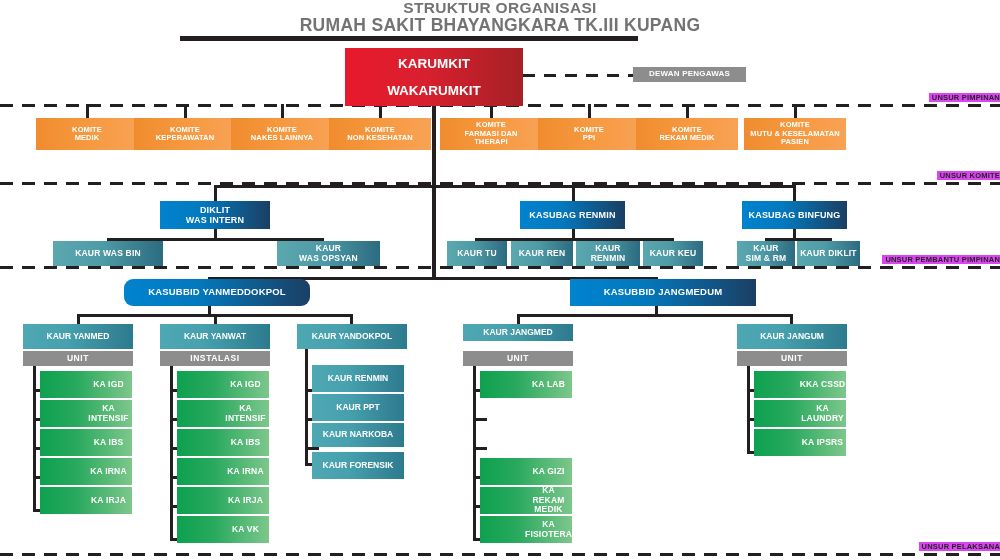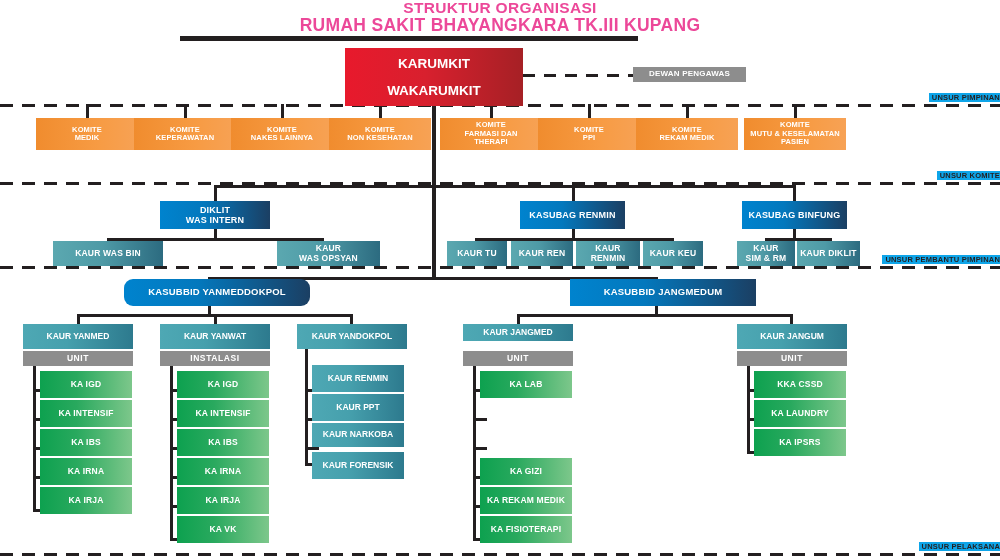--- a/index.html
+++ b/index.html
@@ -15,21 +15,21 @@
     background: #ffffff;
   }
 
   
   .title-block {
     position: absolute; left: 0; top: 0; width: 1000px;
     text-align: center;
   }
   .title-line {
     font-weight: bold;
-    color: #ec4899;
+    color: #737373;
     letter-spacing: 0.3px;
     white-space: nowrap;
     line-height: 1.05;
   }
   .title-1 { font-size: 15.5px; }
   .title-2 { font-size: 17.5px; }
   .title-rule {
     position: absolute; left: 180px; top: 36px;
     width: 458px; height: 5px; background: #231f20;
   }
@@ -81,20 +81,21 @@
   }
   .n-unit {
     background: #8d8d8d;
     font-size: 8.5px;
     letter-spacing: 0.6px;
   }
   .n-green {
     background: linear-gradient(90deg, #0da14f 0%, #29a95e 40%, #7dc78b 100%);
     font-size: 8.5px;
     letter-spacing: 0.2px;
+    padding-left: 45px;
   }
 
   
   .ln {
     position: absolute;
     background: #231f20;
     z-index: 2;
   }
   .lnv { width: 3px; }
   .lnh { height: 3px; }
@@ -108,21 +109,21 @@
     z-index: 3;
   }
   .band-label {
     position: absolute;
     font-size: 7.5px; font-weight: bold;
     color: #231f20;
     letter-spacing: 0.2px;
     white-space: nowrap;
     text-align: right;
     z-index: 6;
-    background: #0ea5e9;
+    background: #d946ef;
     padding-left: 3px;
   }
   
   .dash-h {
     position: absolute; height: 3px;
     background: repeating-linear-gradient(90deg,
       #231f20 0px, #231f20 12px, transparent 12px, transparent 21px);
     z-index: 3;
   }
 </style>

